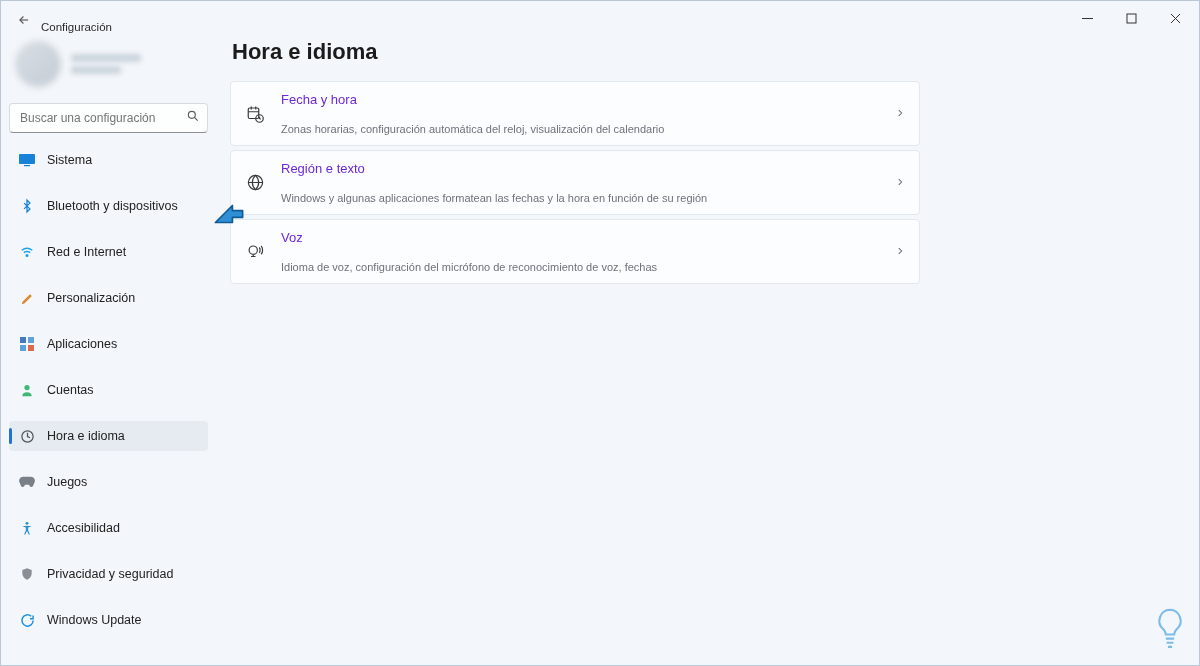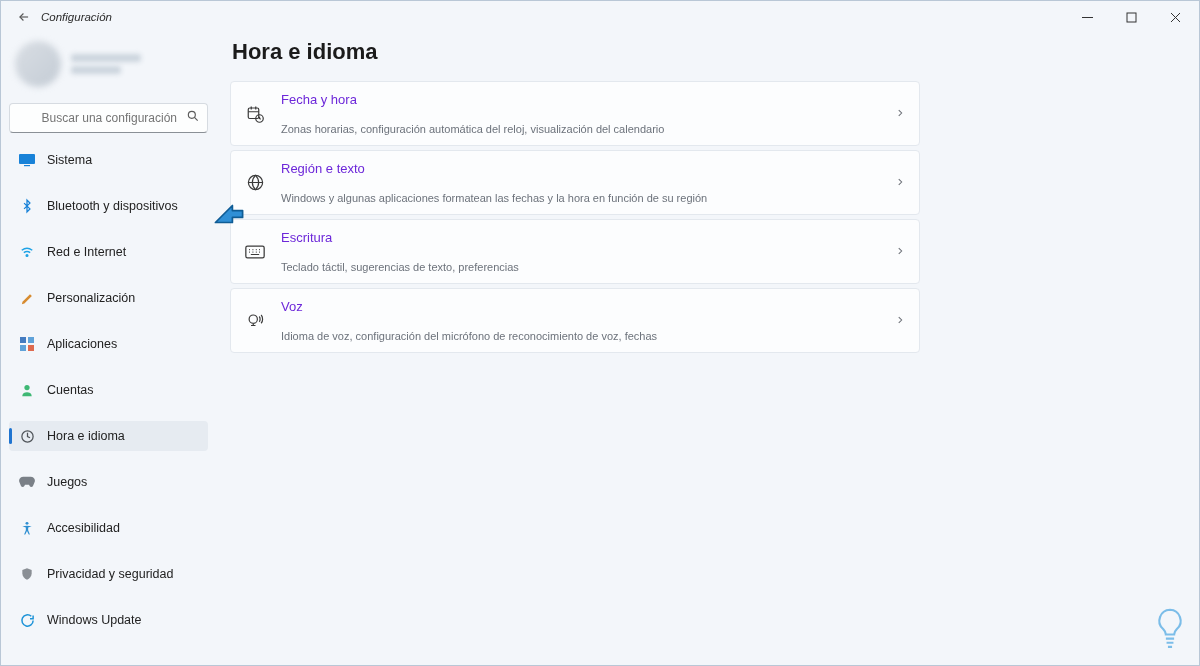--- a/index.html
+++ b/index.html
@@ -1,35 +1,35 @@
 <!DOCTYPE html>
 <html><head>
 <meta charset="utf-8">
 <style>
 * { box-sizing: border-box; margin: 0; padding: 0; font-family: "Segoe UI", -apple-system, sans-serif; }
 html, body { width: 1200px; height: 666px; overflow: hidden; background: #f3f6fa; }
 .window { position: relative; width: 100%; height: 100%; border: 1px solid #b9c7d6; background: #f3f6fa; }
-.titlebar { display: flex; align-items: center; height: 32px; padding: 0 2px 0 10px; font-style: italic; }
+.titlebar { display: flex; align-items: flex-end; height: 32px; padding: 0 2px 0 10px; }
 .titlebar .back { width: 26px; height: 26px; display: flex; align-items: center; justify-content: center; color: #595959; cursor: pointer; border-radius: 4px; }
 .titlebar .title { font-size: 11.5px; color: #2b2b2b; margin-left: 4px; }
 .titlebar .wincontrols { margin-left: auto; display: flex; }
 .titlebar .winbtn { width: 44px; height: 30px; display: flex; align-items: center; justify-content: center; color: #333; cursor: pointer; }
 
 .body { display: flex; height: calc(100% - 32px); }
 
 .sidebar { width: 215px; padding: 2px 8px 0 8px; }
 .user { display: flex; align-items: center; gap: 10px; padding: 6px 6px 10px 6px; }
 .avatar { width: 46px; height: 46px; border-radius: 50%; background: linear-gradient(135deg,#d9dee4,#c4ccd5); filter: blur(3px); }
 .userlines { display:flex; flex-direction:column; gap:4px; }
 .userlines div { height:8px; border-radius:3px; background:#cbd4dd; filter: blur(2.5px); }
 .userlines .l1 { width: 70px; }
 .userlines .l2 { width: 50px; }
 
 .search { position: relative; margin: 6px 0 12px 0; }
-.search input { width: 100%; height: 30px; padding: 0 30px 0 10px; font-size: 12px; color: #333; background: #fdfefe; border: 1px solid #d6dbe1; border-bottom: 1.5px solid #8a9096; border-radius: 4px; outline: none; text-align: right; }
+.search input { width: 100%; height: 30px; padding: 0 30px 0 10px; font-size: 12px; color: #333; background: #fdfefe; border: 1px solid #d6dbe1; border-bottom: 1.5px solid #8a9096; border-radius: 4px; outline: none; }
 .search .sicon { position: absolute; right: 8px; top: 50%; transform: translateY(-50%); color: #5c5c5c; }
 
 .nav { display: flex; flex-direction: column; gap: 16px; }
 .nav-item { display: flex; align-items: center; gap: 12px; height: 30px; padding: 0 8px 0 10px; border-radius: 4px; cursor: pointer; font-size: 12.5px; color: #222; position: relative; }
 .nav-item.active { background: #e6ebf1; }
 .nav-item.active::before { content: ""; position: absolute; left: 0; top: 7px; bottom: 7px; width: 3px; border-radius: 2px; background: #1f74d0; }
 .nav-item .icon { width: 16px; height: 16px; display: flex; align-items: center; justify-content: center; }
 
 .main { flex: 1; padding: 4px 20px 0 14px; overflow-y: auto; }
 .page-title { font-size: 22px; font-weight: 600; color: #1b1b1b; margin: 2px 0 16px 2px; }
@@ -231,35 +231,20 @@
             </span>
           <div class="ctext">
             <div class="ct">Región e texto</div>
             <div class="cs">Windows y algunas aplicaciones formatean las fechas y la hora en función de su región</div>
           </div>
           <span class="chev"><svg width="10" height="12" viewBox="0 0 24 24" fill="none" stroke="currentColor" stroke-width="2.5">
                 <path d="M9 5l7 7-7 7"></path>
               </svg></span>
         </div>
 
-        <div class="card">
-          <span class="cicon">
-              <svg width="20" height="14" viewBox="0 0 24 16" fill="none" stroke="currentColor" stroke-width="1.5">
-                <rect x="1" y="1" width="22" height="14" rx="2"></rect>
-                <path d="M5 5h1M9 5h1M13 5h1M17 5h1M5 8h1M9 8h1M13 8h1M17 8h1M7 11h10"></path>
-              </svg>
-            </span>
-          <div class="ctext">
-            <div class="ct">Escritura</div>
-            <div class="cs">Teclado táctil, sugerencias de texto, preferencias</div>
-          </div>
-          <span class="chev"><svg width="10" height="12" viewBox="0 0 24 24" fill="none" stroke="currentColor" stroke-width="2.5">
-                <path d="M9 5l7 7-7 7"></path>
-              </svg></span>
-        </div>
 
         <div class="card">
           <span class="cicon">
               <svg width="19" height="18" viewBox="0 0 24 24" fill="none" stroke="currentColor" stroke-width="1.6">
                 <circle cx="9" cy="9.5" r="5.5"></circle>
                 <path d="M9 15v3M6 18h6"></path>
                 <path d="M17 6c1.5 1.5 1.5 5.5 0 7M19.5 4c2.6 2.6 2.6 8.4 0 11"></path>
               </svg>
             </span>
           <div class="ctext">

